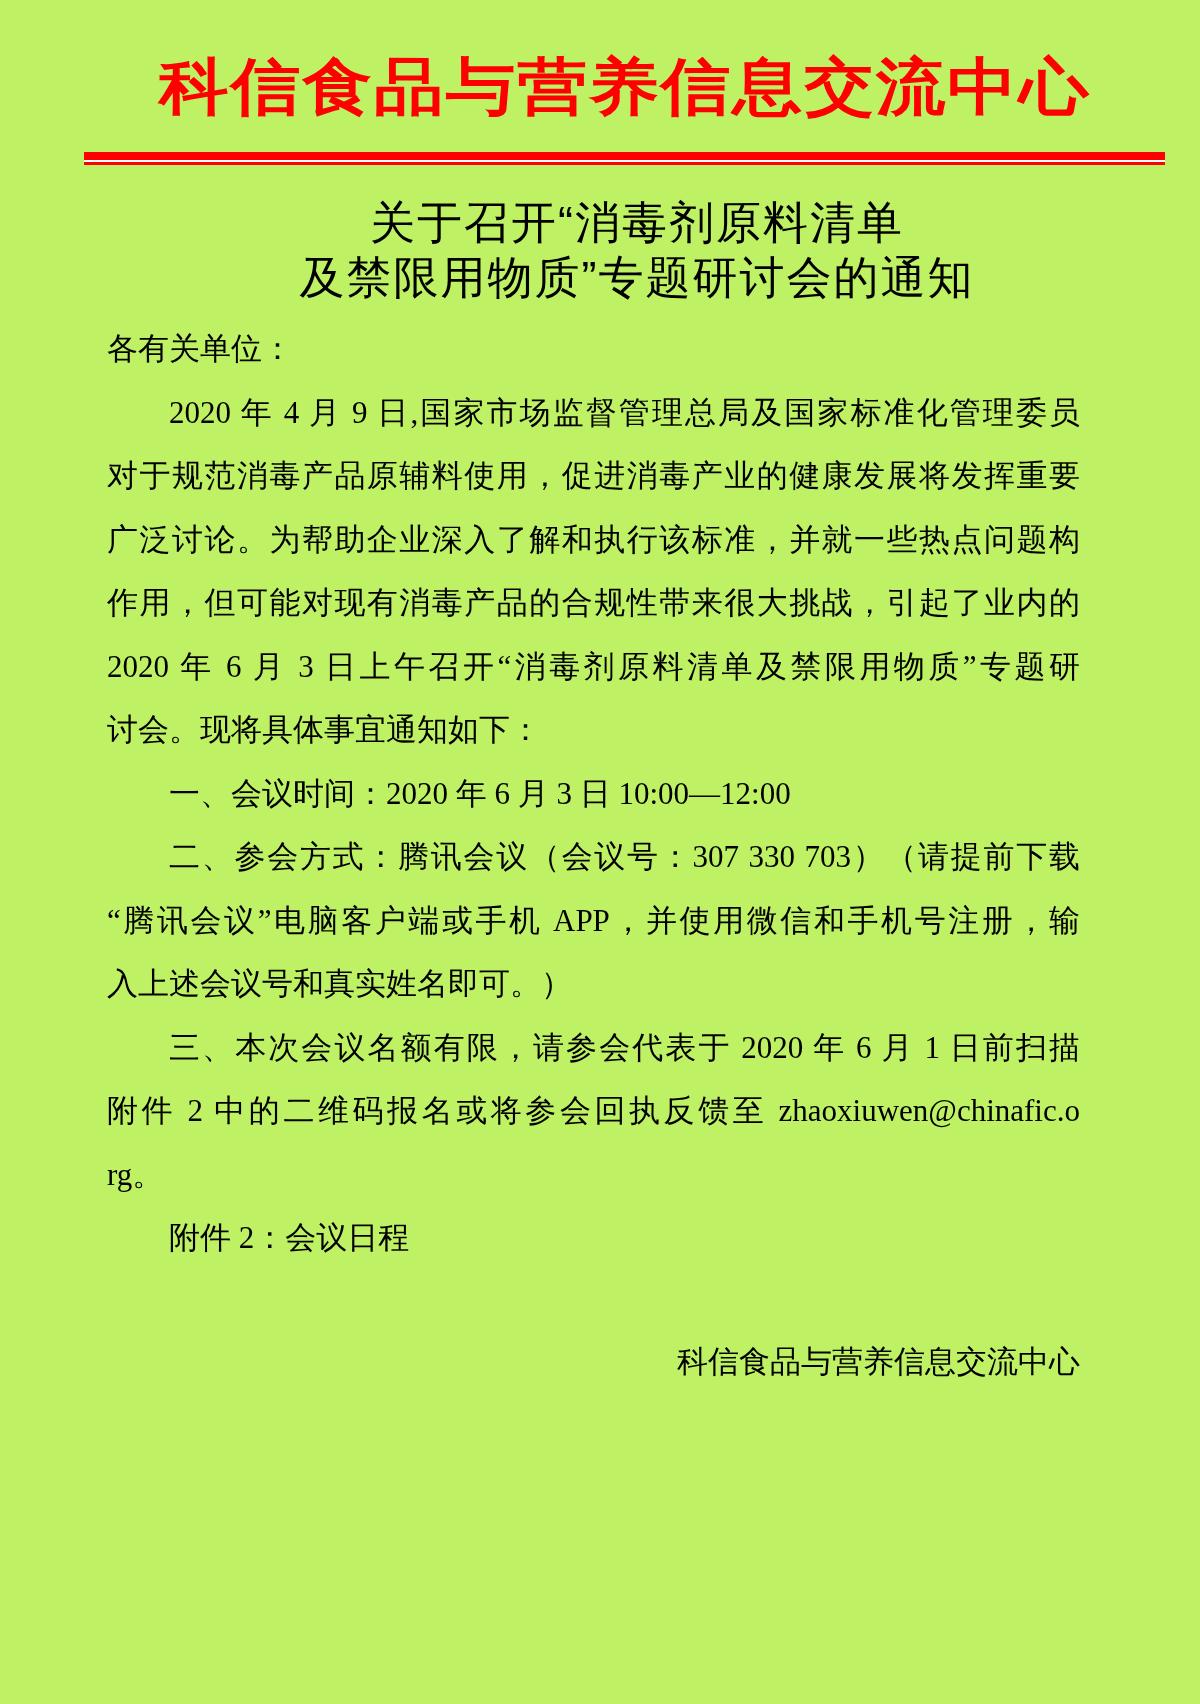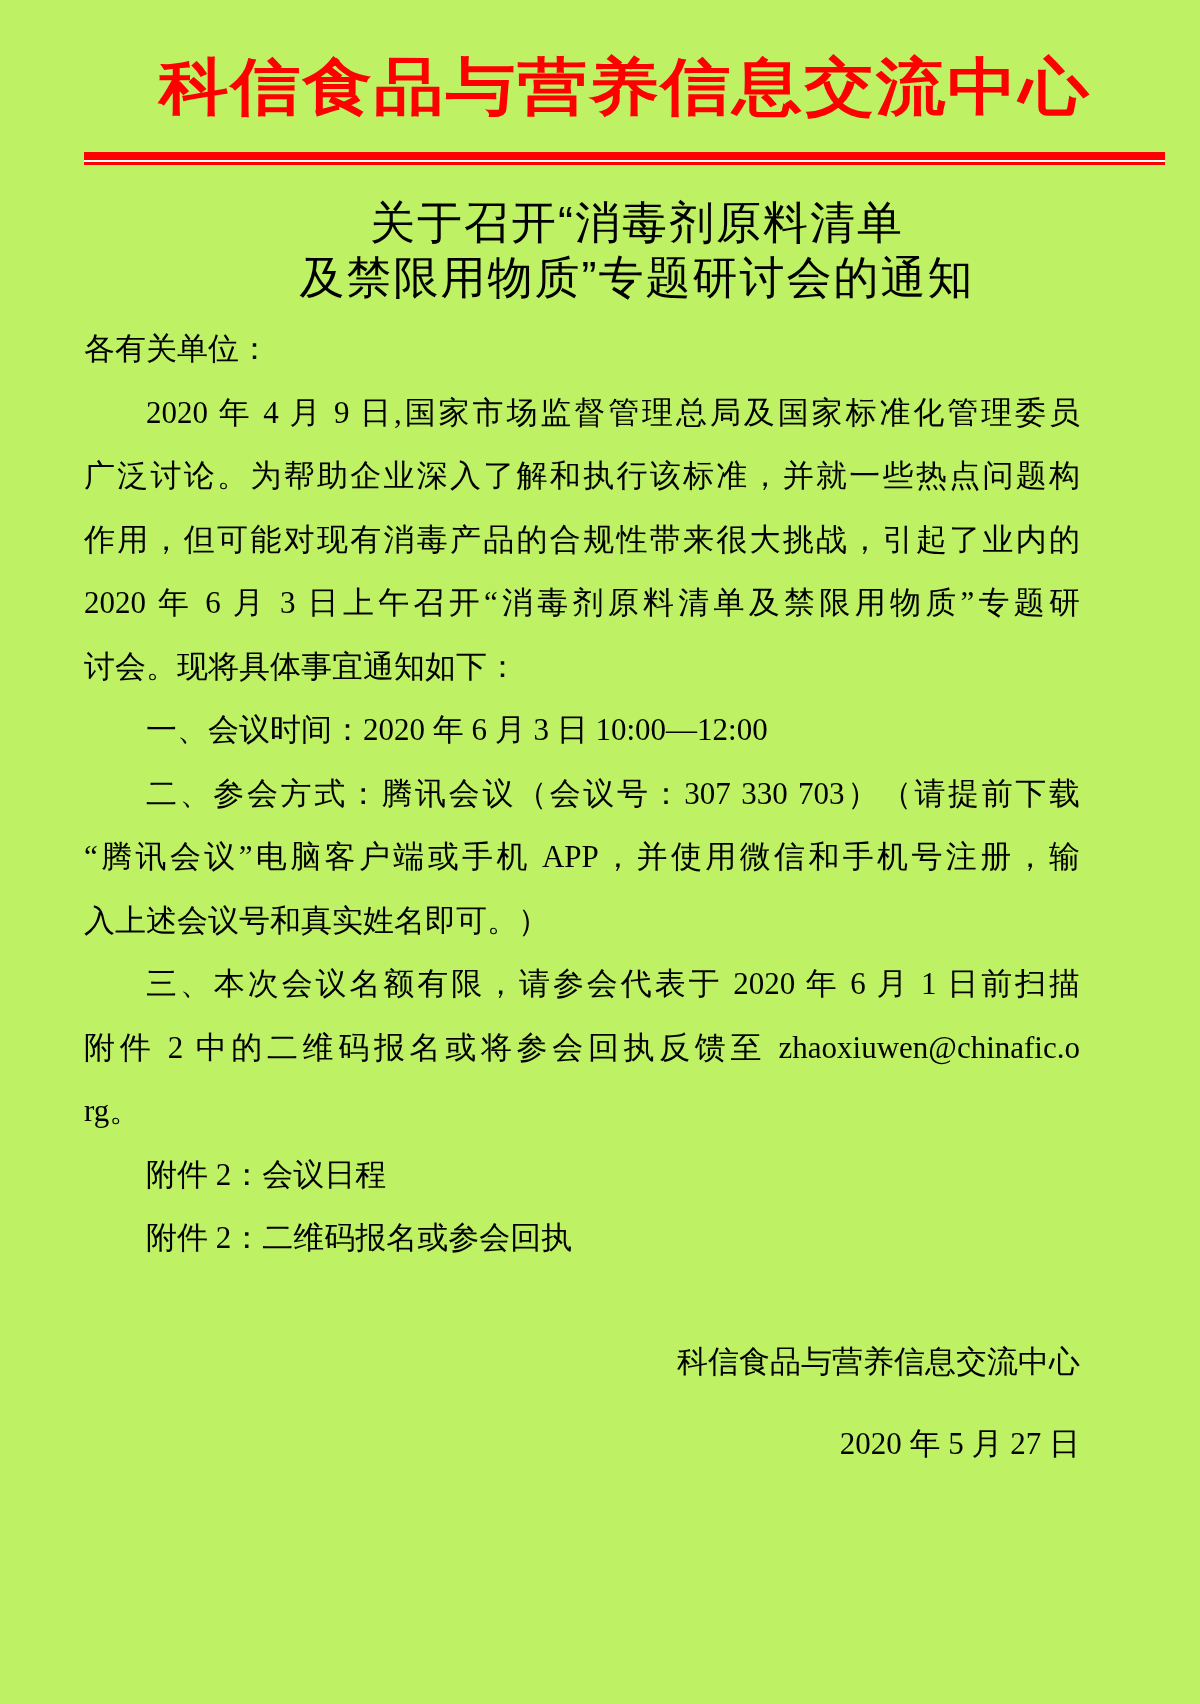--- a/index.html
+++ b/index.html
@@ -43,21 +43,21 @@
     margin-top: 30px;
     text-align: center;
     font-family: "Liberation Sans", sans-serif;
     font-weight: normal;
     font-size: 45px;
     line-height: 55px;
     letter-spacing: 2px;
   }
   
   .body-block {
-    margin: 12px 157px 0 47px;
+    margin: 12px 157px 0 70px;
   }
   .line {
     font-size: 31px;
     line-height: 63.5px;
     text-align: justify;
     text-align-last: left;
     white-space: pre-wrap;
   }
   .line.fill { text-align-last: justify; }
   .line.indent { text-indent: 2em; }
@@ -86,37 +86,36 @@
 
   <div class="notice-title">
     <div>关于召开“消毒剂原料清单</div>
     <div>及禁限用物质”专题研讨会的通知</div>
   </div>
 
   <div class="body-block">
     <div class="line">各有关单位：</div>
 
     <div class="line indent fill">2020 年 4 月 9 日,国家市场监督管理总局及国家标准化管理委员</div>
+    <div class="line fill">对于规范消毒产品原辅料使用，促进消毒产业的健康发展将发挥重要</div>
     <div class="line fill">广泛讨论。为帮助企业深入了解和执行该标准，并就一些热点问题构</div>
     <div class="line fill">作用，但可能对现有消毒产品的合规性带来很大挑战，引起了业内的</div>
     <div class="line fill">2020 年 6 月 3 日上午召开“消毒剂原料清单及禁限用物质”专题研</div>
     <div class="line">讨会。现将具体事宜通知如下：</div>
 
     <div class="line indent">一、会议时间：2020 年 6 月 3 日 10:00—12:00</div>
 
     <div class="line indent fill">二、参会方式：腾讯会议（会议号：307 330 703）（请提前下载</div>
     <div class="line fill">“腾讯会议”电脑客户端或手机 APP，并使用微信和手机号注册，输</div>
     <div class="line">入上述会议号和真实姓名即可。）</div>
 
     <div class="line indent fill">三、本次会议名额有限，请参会代表于 2020 年 6 月 1 日前扫描</div>
     <div class="line fill">附件 2 中的二维码报名或将参会回执反馈至 zhaoxiuwen@chinafic.o</div>
     <div class="line">rg。</div>
 
     <div class="line indent">附件 2：会议日程</div>
-    <div class="line indent">附件 2：二维码报名或参会回执</div>
   </div>
 
   <div class="sig-block">
     <div class="sig-line">科信食品与营养信息交流中心</div>
-    <div class="sig-line sig-date">2020 年 5 月 27 日</div>
   </div>
 
 </div>
 
 </body></html>

